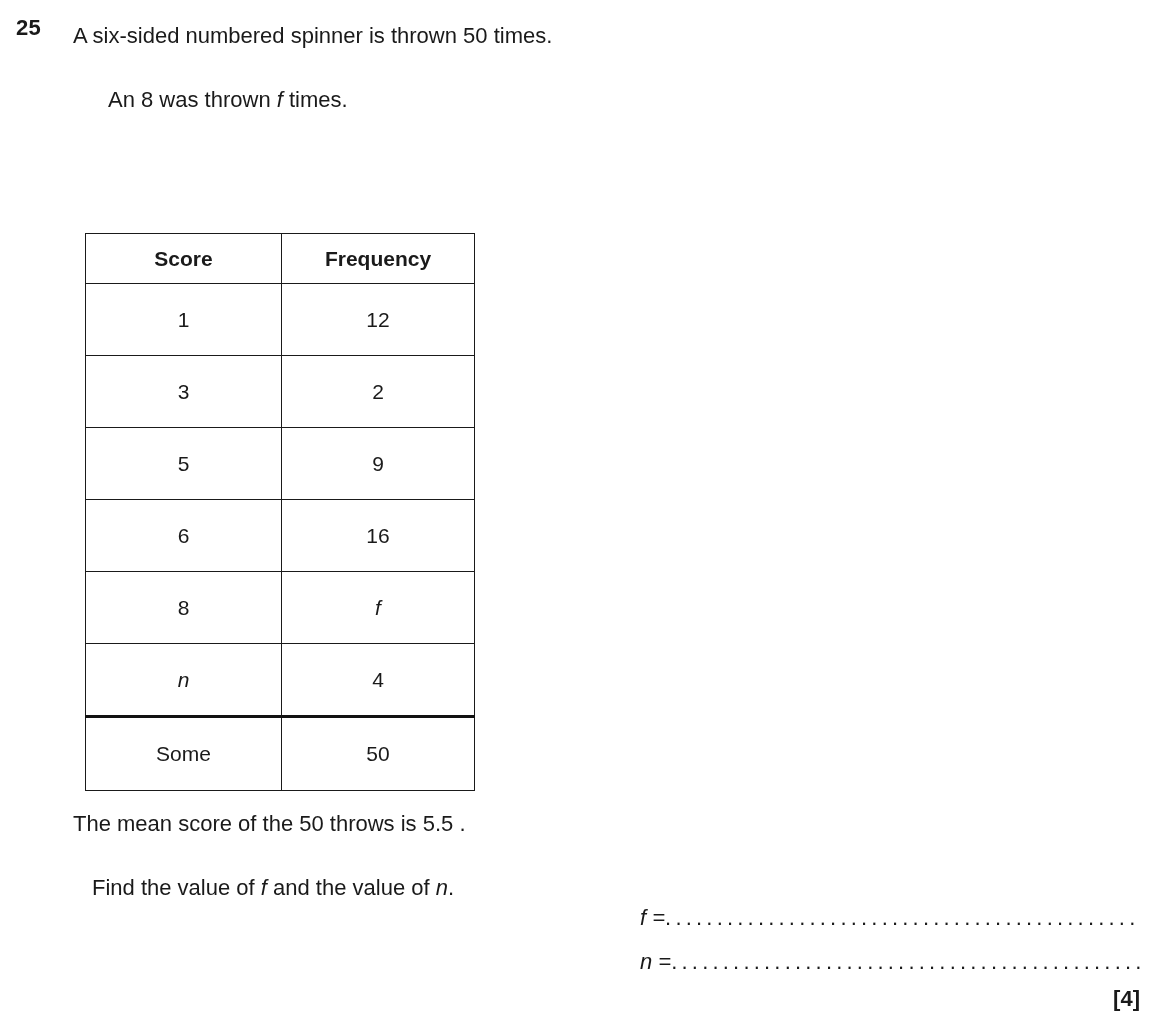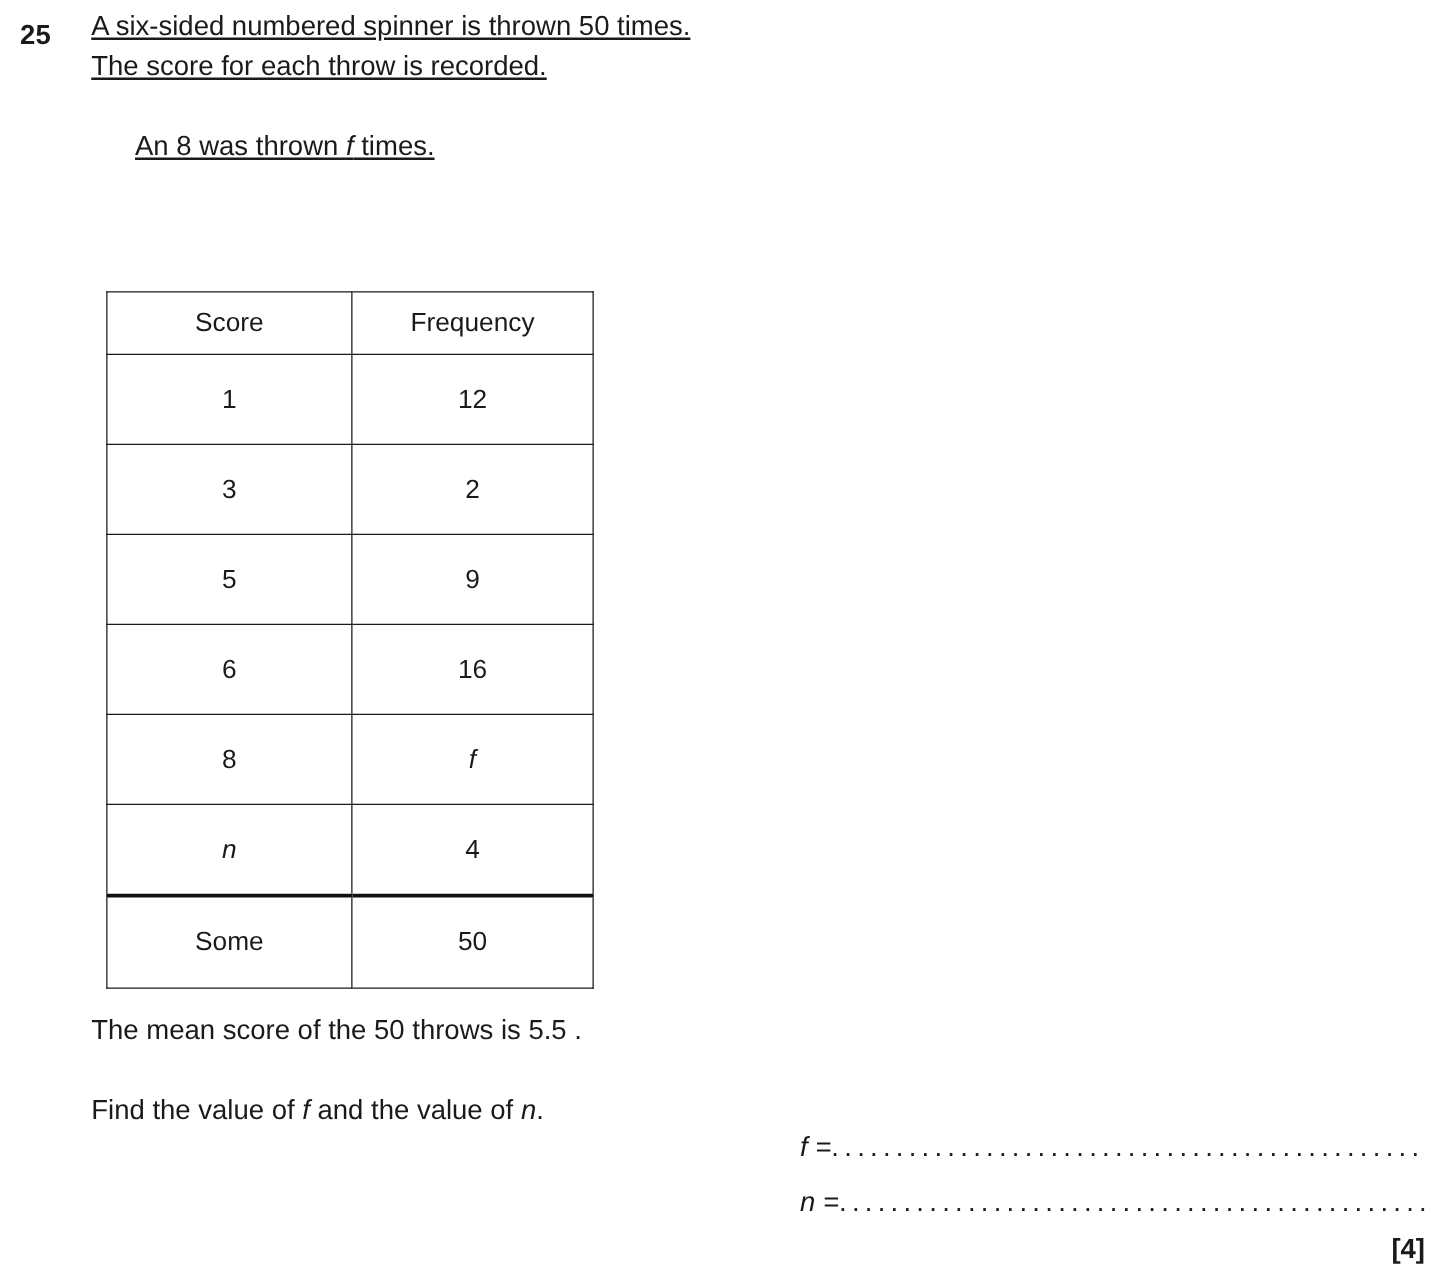--- a/index.html
+++ b/index.html
@@ -27,25 +27,24 @@
     left: 16px;
     top: 15px;
     font-size: 22px;
     font-weight: bold;
     letter-spacing: 0.2px;
   }
 
   .stem {
     position: absolute;
     left: 73px;
-    top: 5px;
+    top: 20px;
     width: 880px;
     font-size: 22px;
     line-height: 32px;
-    text-decoration: underline;
   }
   .stem .para + .para {
     margin-top: 32px;
     margin-left: 35px;
   }
   .stem .line {
     white-space: pre;
   }
 
   em.var {
@@ -68,21 +67,21 @@
     text-align: center;
     vertical-align: middle;
     padding: 0;
     font-weight: normal;
   }
   .freq-table col.c-score { width: 196px; }
   .freq-table col.c-freq  { width: 193px; }
 
   .freq-table thead th {
     height: 49px;
-    font-weight: normal;
+    font-weight: bold;
     font-size: 21px;
   }
   .freq-table tbody td {
     height: 71px;
   }
   .freq-table tr.total-row td {
     border-top: 3px solid #111111;
     height: 72px;
   }
 
@@ -90,20 +89,21 @@
   .after-table {
     position: absolute;
     left: 73px;
     top: 808px;
     width: 900px;
     font-size: 22px;
     line-height: 32px;
   }
   .after-table .para + .para {
     margin-top: 32px;
+    margin-left: 19px;
   }
 
   
   .answers {
     position: absolute;
     left: 640px;
     top: 905px;
     width: 500px;
     font-size: 22px;
   }
@@ -136,21 +136,20 @@
 </head>
 <body>
 
 <div class="page">
 
   <div class="q-number">25</div>
 
   <div class="stem">
     <div class="para">
       <div class="line">A six-sided numbered spinner is thrown 50 times.</div>
-      <div class="line">The score for each throw is recorded.</div>
     </div>
     <div class="para">
       <div class="line"><span>An 8 was thrown </span><em class="var">f</em><span> times.</span></div>
     </div>
   </div>
 
   <table class="freq-table">
     <colgroup>
       <col class="c-score">
       <col class="c-freq">

